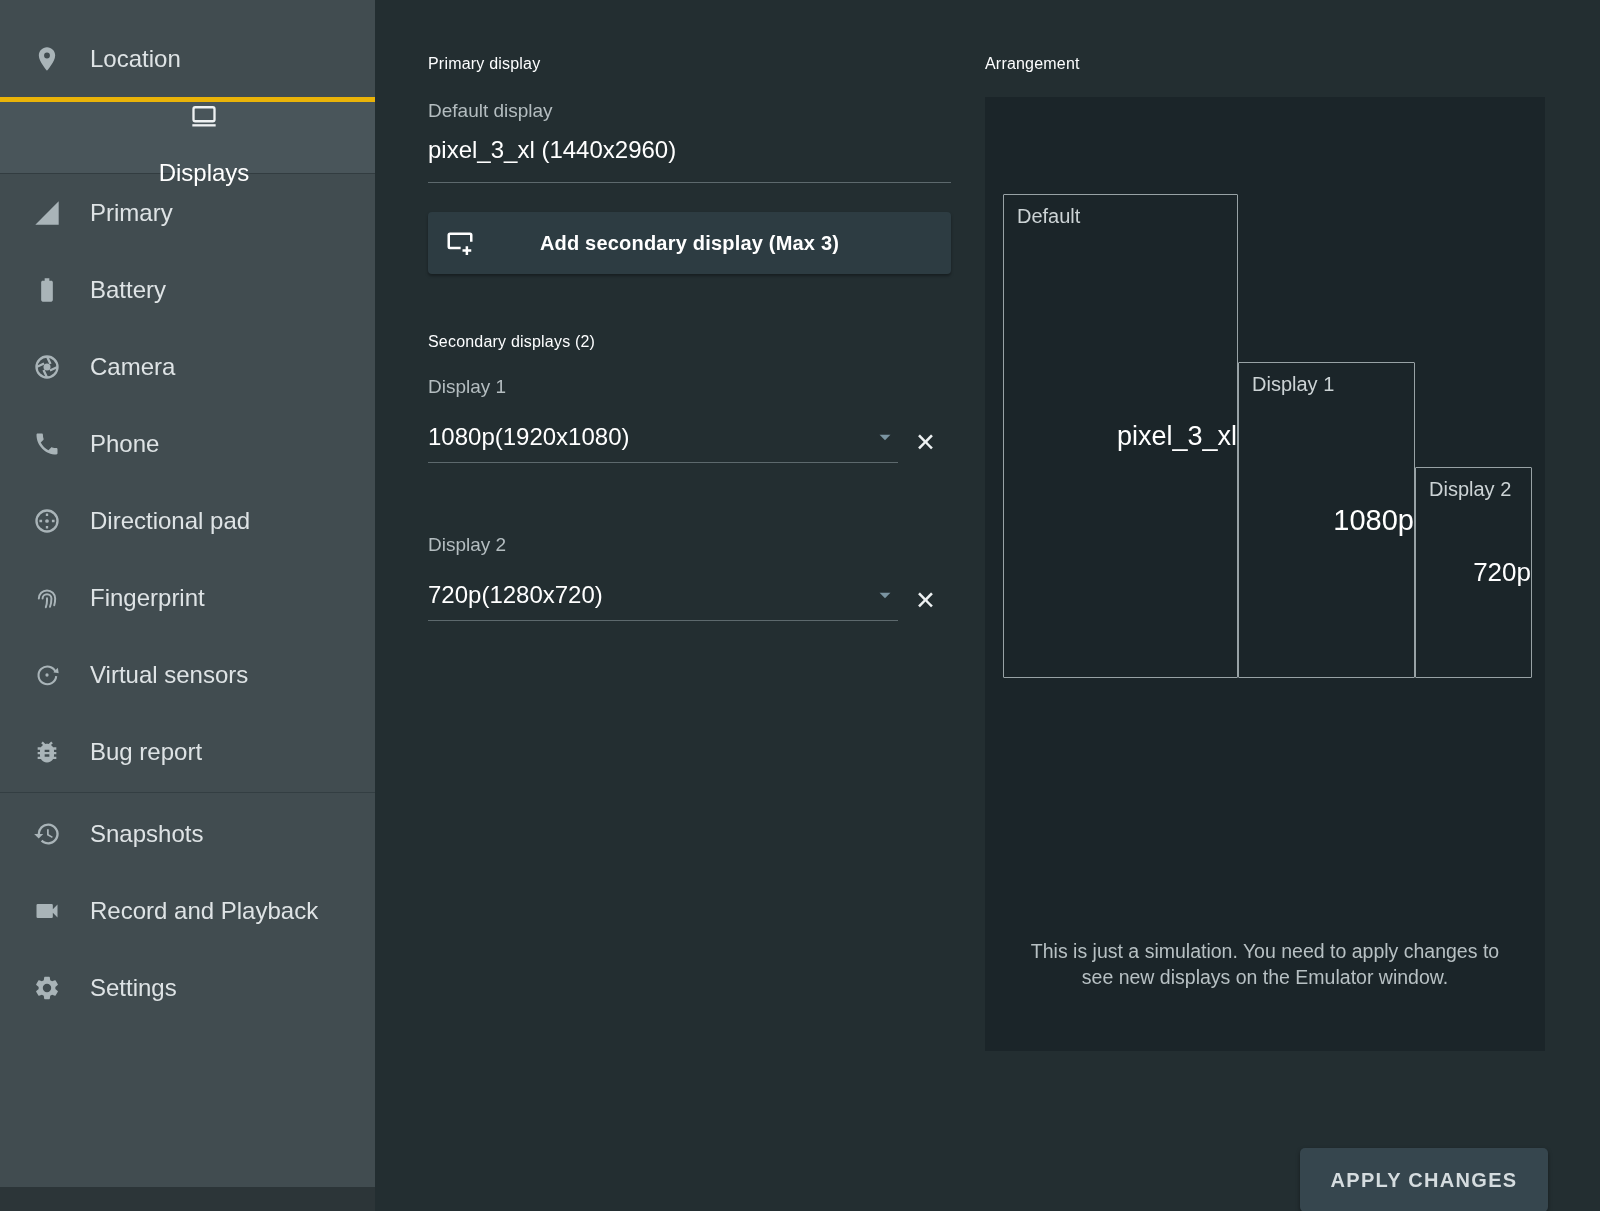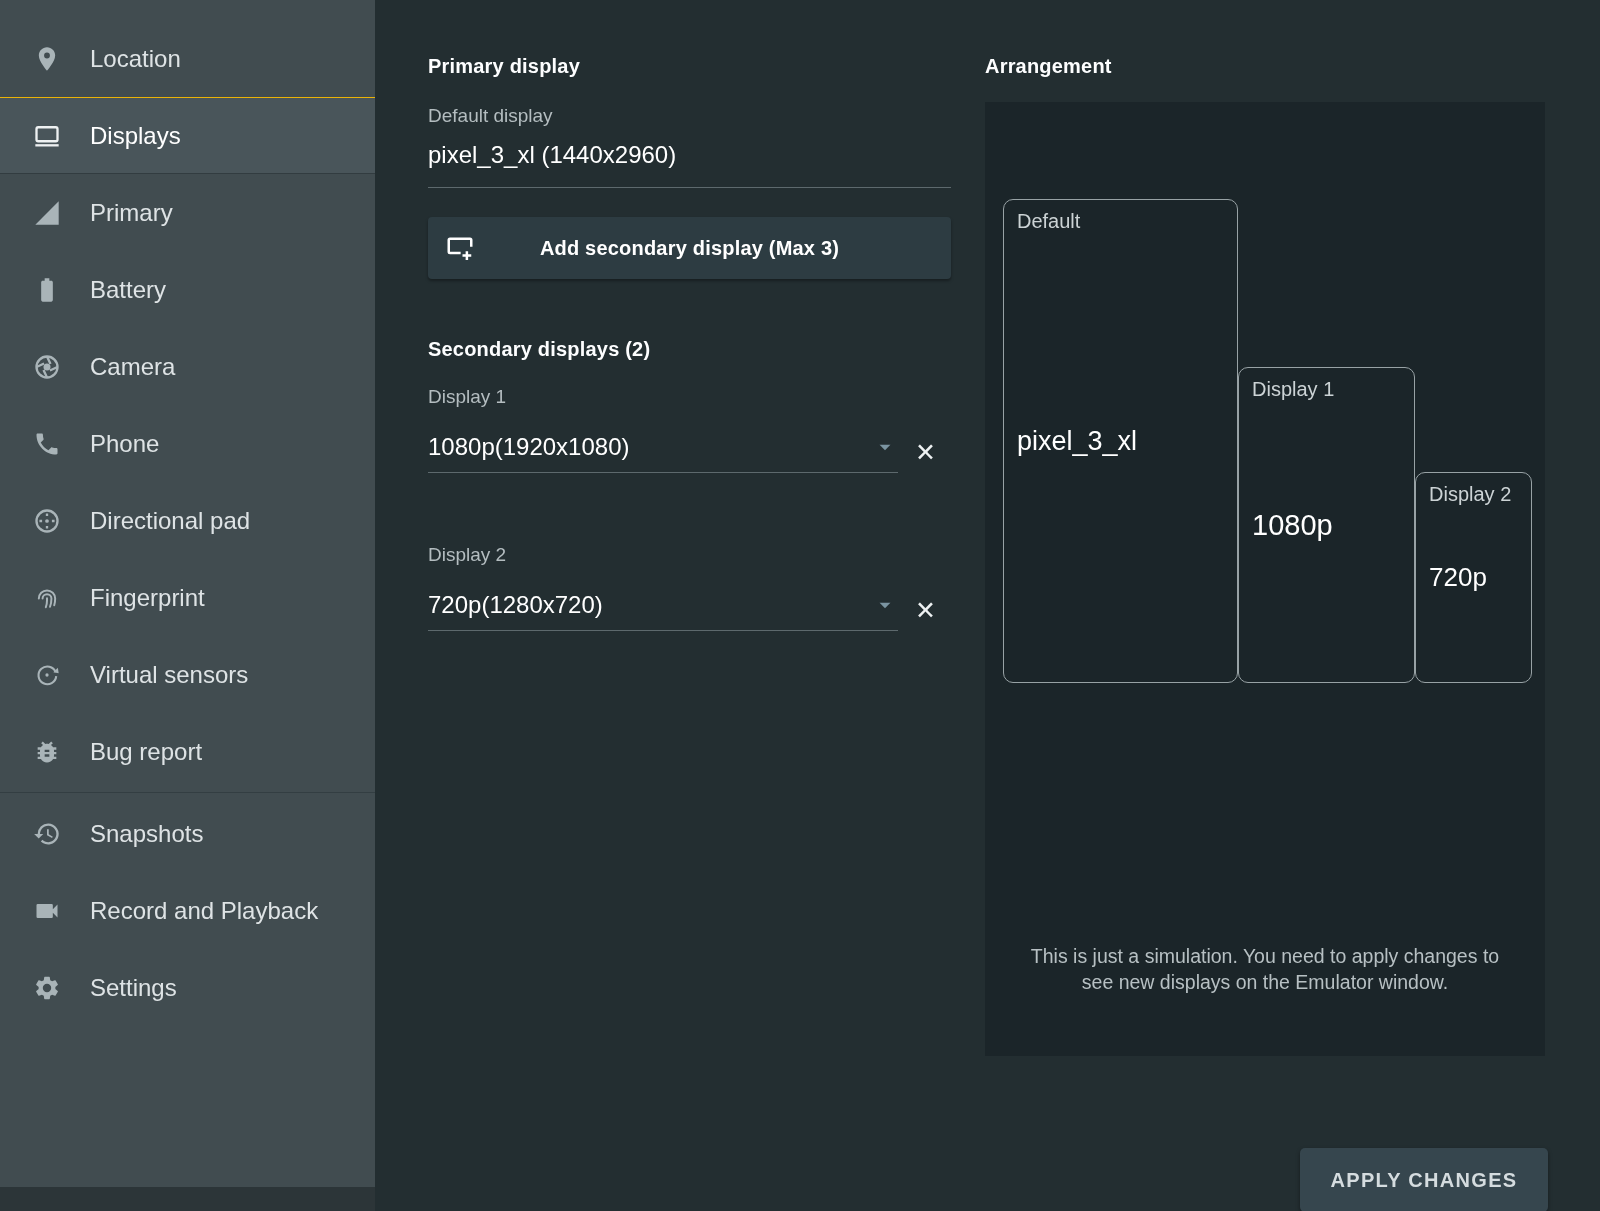--- a/index.html
+++ b/index.html
@@ -7,29 +7,29 @@
   .app {
     width:1600px; height:1211px; display:flex; position:relative; overflow:hidden;
     background:#232e31; font-family:"Liberation Sans", sans-serif;
   }
   
   .sidebar { flex:0 0 375px; width:375px; background:#414c50; padding-top:20px; position:relative; }
   .si { height:77px; display:flex; align-items:center; padding-left:33px; gap:29px; cursor:pointer; }
   .si .icon { width:28px; height:28px; flex:none; display:flex; color:#a9b4b8; }
   .si .icon svg { width:100%; height:100%; }
   .si .lbl { font-size:24px; color:#dee3e5; white-space:nowrap; }
-  .si.selected { background:#49555a; border-top:1px solid #eab308; border-bottom:1px solid #323c40; }
+  .si.selected { background:#49555a; border-top:5px solid #eab308; border-bottom:1px solid #323c40;flex-direction:column; }
   .si.selected .lbl { color:#ffffff; }
   .si.selected .icon { color:#eef1f2; }
   .sep { height:1px; background:#333e42; margin:2px 0; }
   .sidebar-footer { position:absolute; left:0; bottom:0; width:100%; height:24px; background:#2c3538; }
 
   
   .content { flex:1; position:relative; }
-  .h-title { margin:0; font-size:20px; font-weight:bold; color:#fdfeff; letter-spacing:.2px; }
+  .h-title { margin:0; font-size:16px; font-weight:normal; color:#fdfeff; letter-spacing:.2px; }
 
   .col-left { position:absolute; left:53px; top:0; width:523px; }
   .mt55 { margin-top:55px; }
   .field-label { margin-top:27px; font-size:19px; color:#b4bdc0; }
   .field-value { margin-top:14px; font-size:24px; color:#ffffff; }
   .underline { margin-top:18px; height:1px; background:#5d696d; }
 
   .add-btn {
     margin-top:29px; width:100%; height:62px; background:#2d3c42; border:none; border-radius:4px;
     position:relative; display:flex; align-items:center; justify-content:center;
@@ -53,22 +53,22 @@
   .chev svg { width:100%; height:100%; }
   .xbtn {
     background:none; border:none; color:#eef2f3; font-size:25px; line-height:1;
     margin-left:17px; padding:0 0 8px; cursor:pointer; font-family:inherit;
   }
 
   
   .col-right { position:absolute; left:610px; top:0; width:560px; }
   .arr-panel { margin-top:24px; height:954px; background:#1b2529; position:relative; }
   .dbox {
-    position:absolute; border:1px solid #98a2a5; border-radius:10px;
-    display:flex; align-items:center; justify-content:flex-start; cursor:move;
+    position:absolute; border:1px solid #98a2a5; border-radius:1px;
+    display:flex; align-items:center; justify-content:flex-end; cursor:move;
   }
   .dbox .dlabel { position:absolute; top:10px; left:13px; font-size:20px; color:#ccd3d5; }
   .dbox .dname { color:#ffffff;margin-left:13px; }
   .dbox-default { left:18px;  top:97px;  width:235px; height:484px; }
   .dbox-default .dname { font-size:27px; }
   .dbox-d1      { left:253px; top:265px; width:177px; height:316px; }
   .dbox-d1 .dname { font-size:29px; }
   .dbox-d2      { left:430px; top:370px; width:117px; height:211px; }
   .dbox-d2 .dname { font-size:26px; }
   .note {

